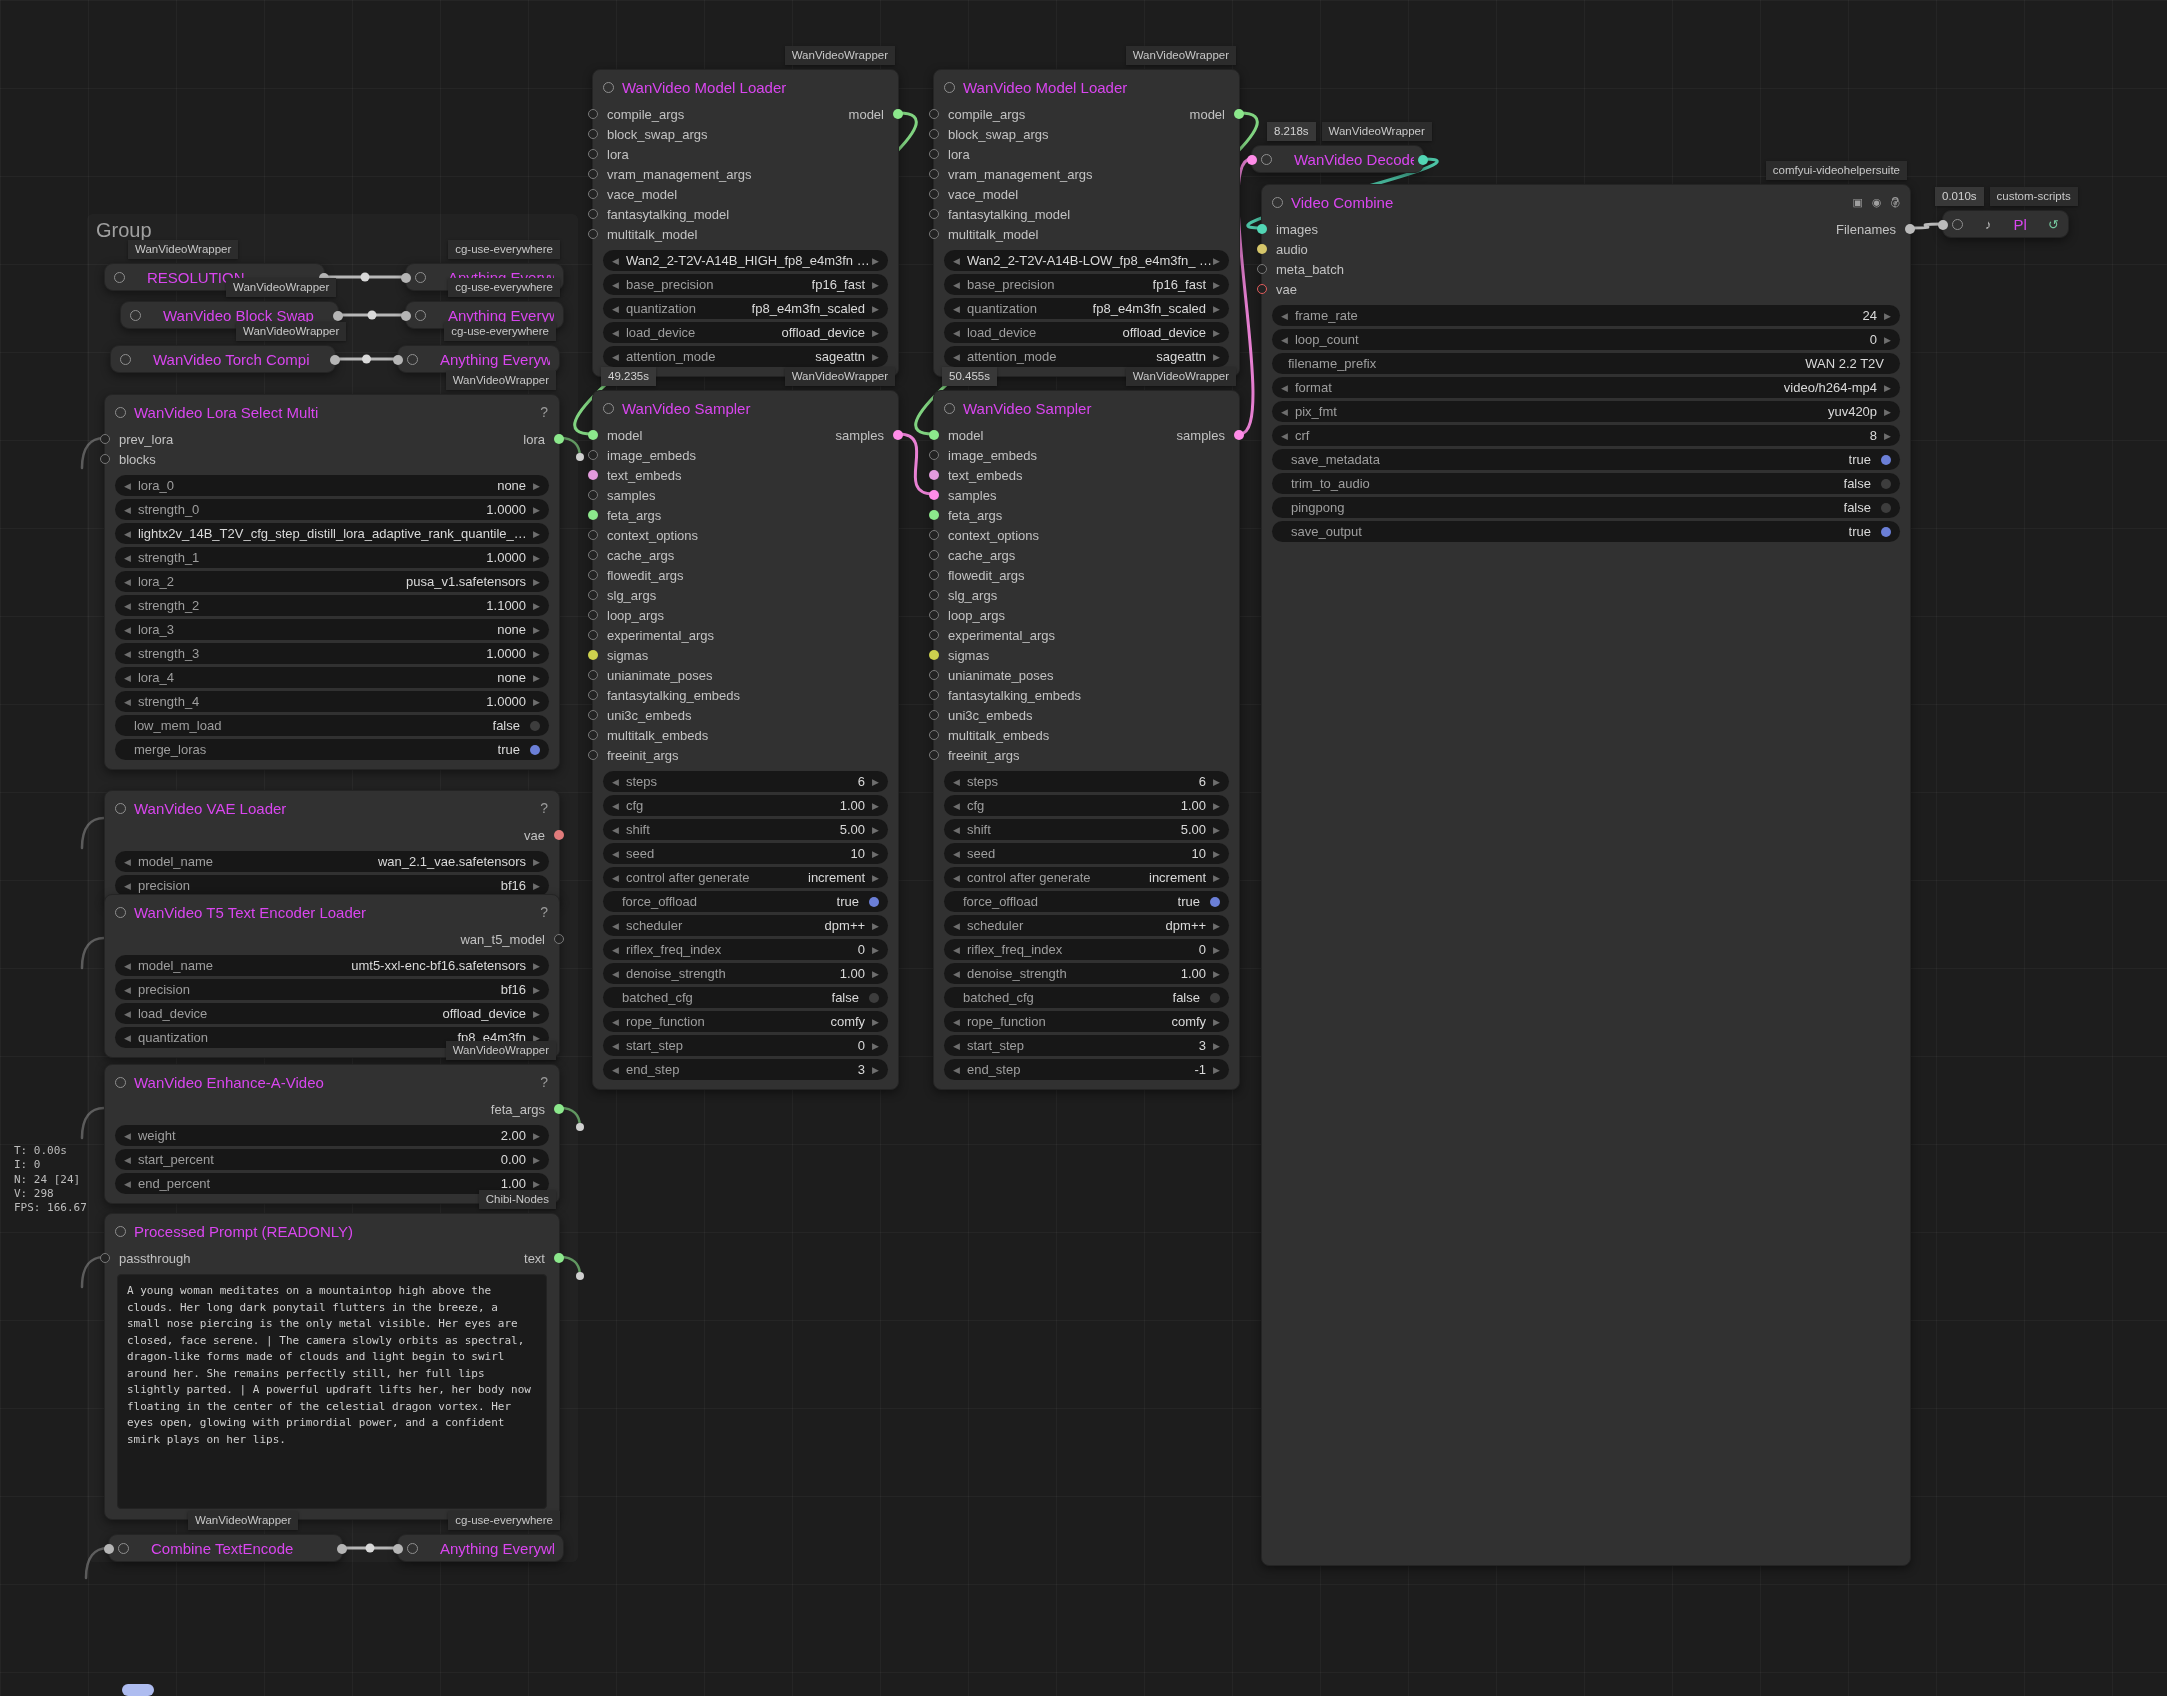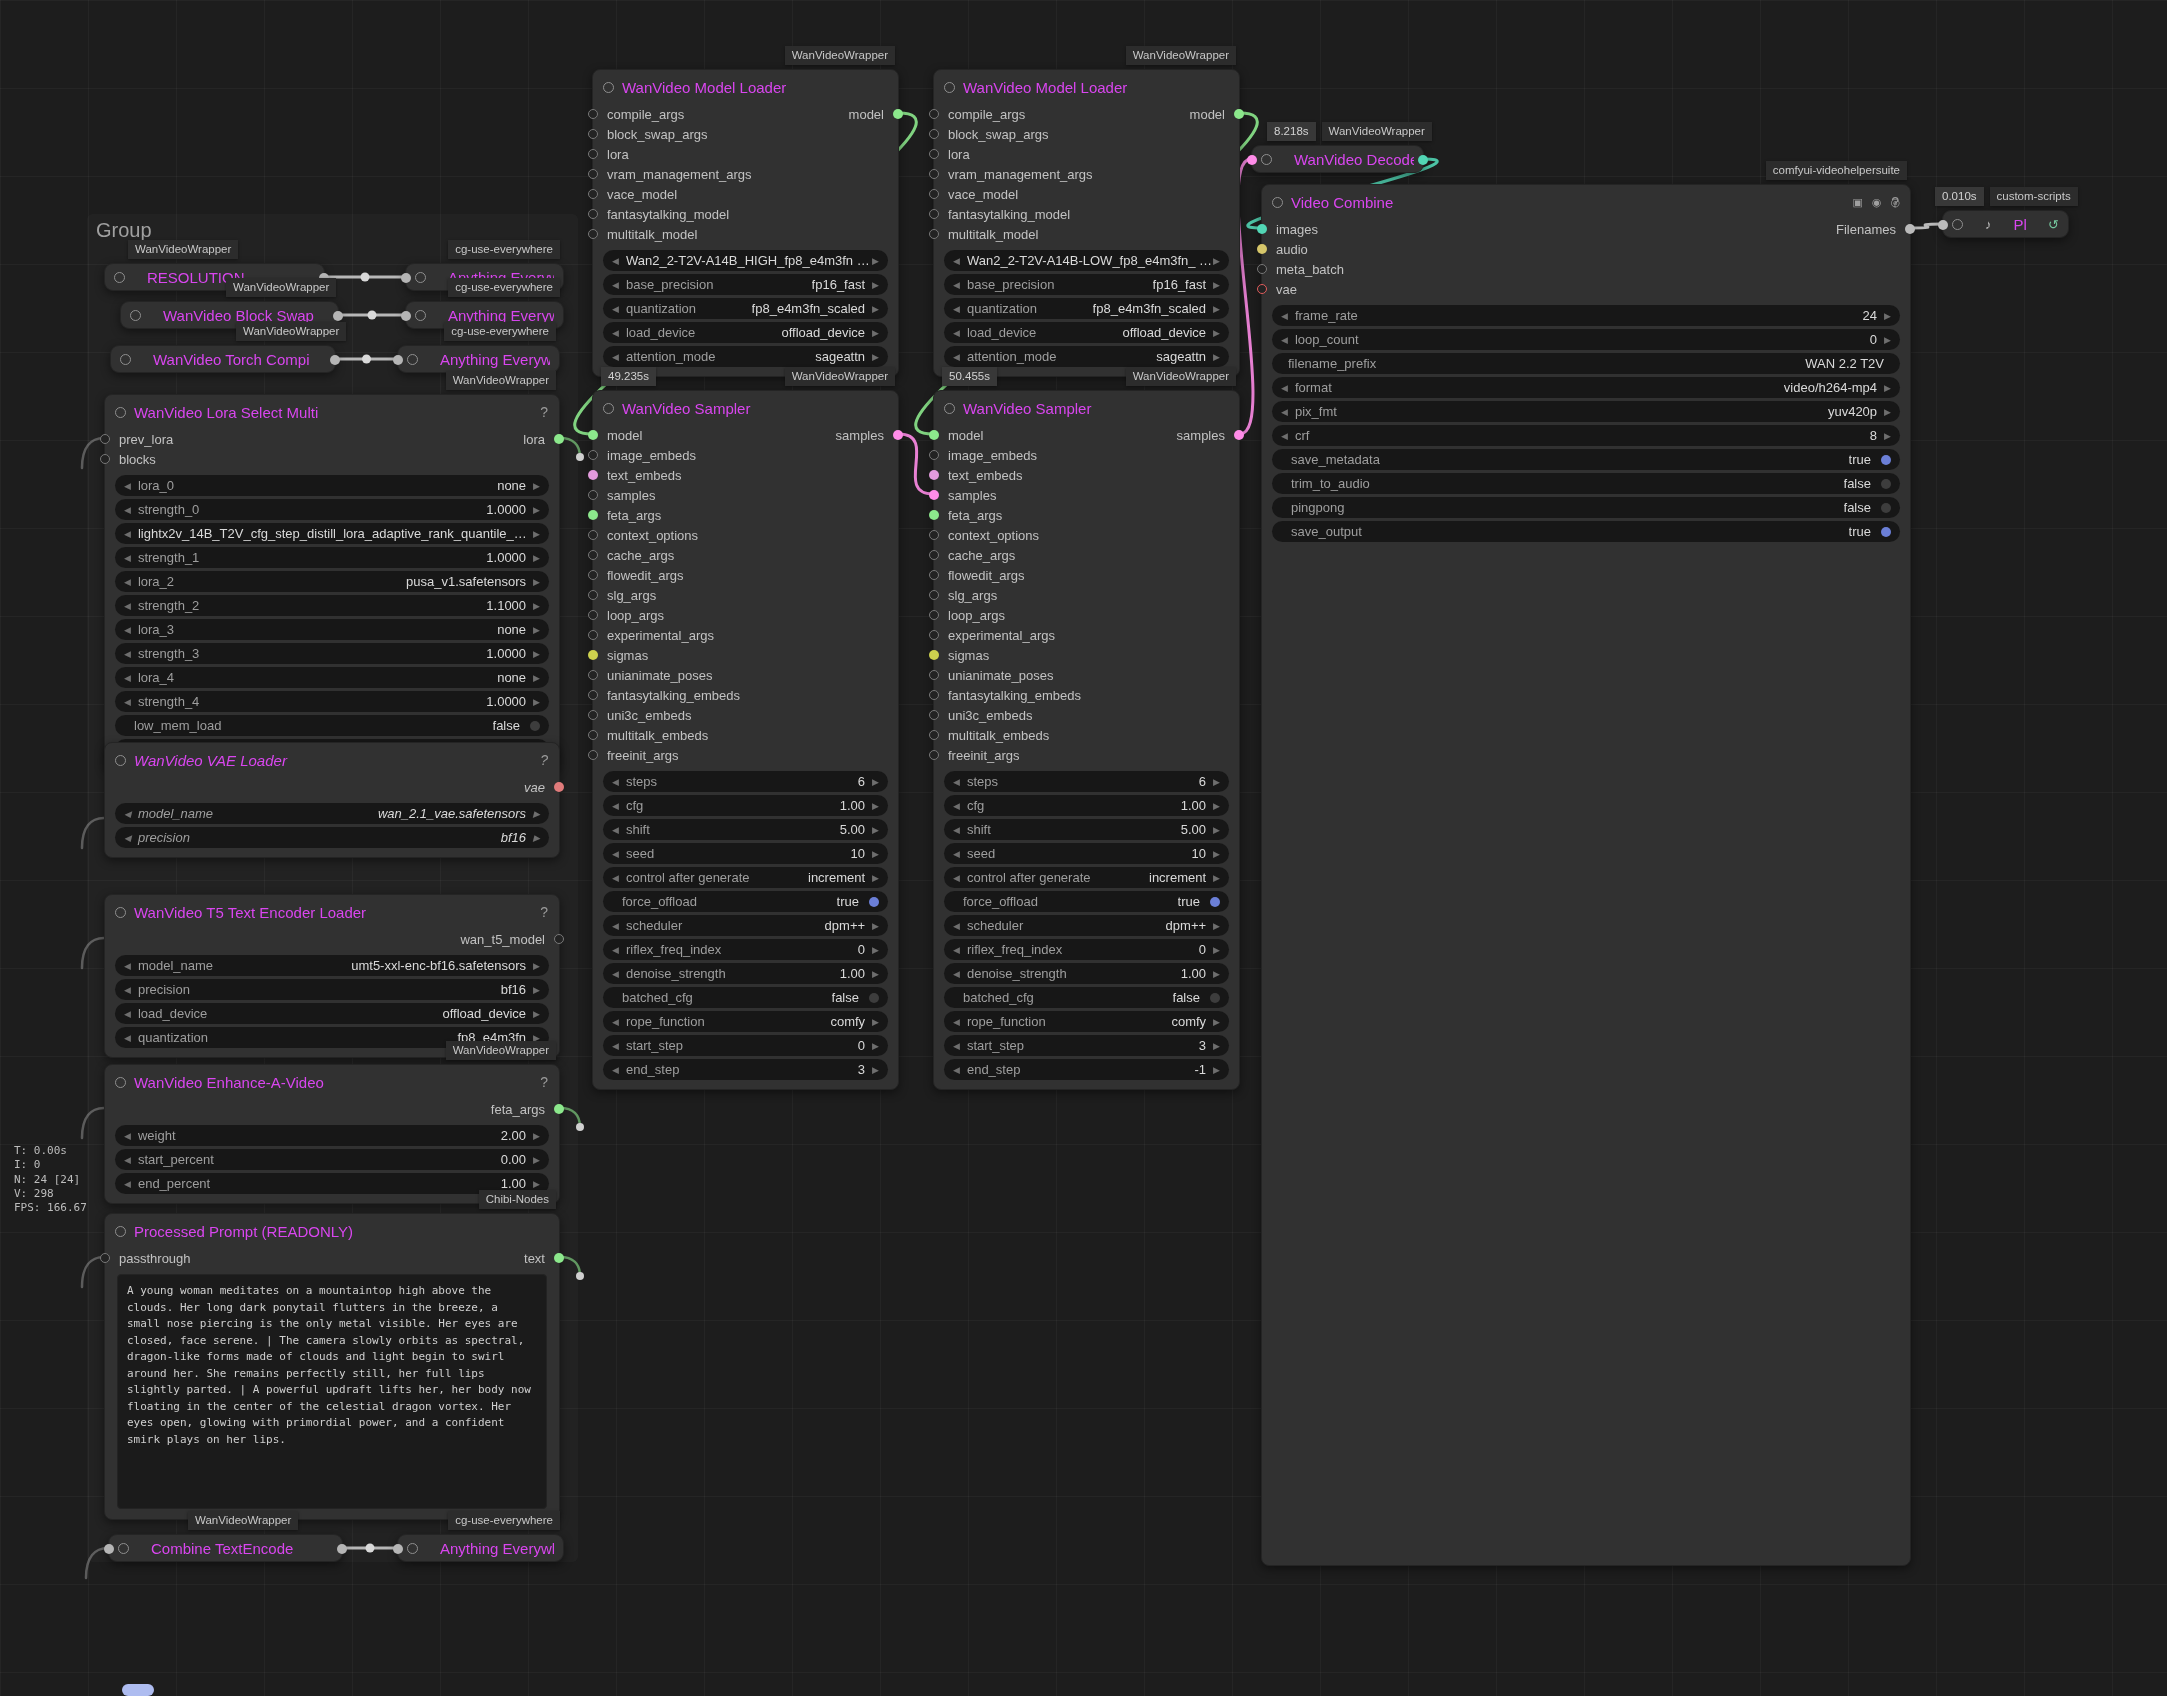--- a/index.html
+++ b/index.html
@@ -239,21 +239,21 @@
             <span class="wval">false</span>
             <span class="tdot" style="background: rgb(61, 61, 61);"></span>
           </div>
           <div class="widget toggle">
             <span class="wname">merge_loras</span>
             <span class="wval">true</span>
             <span class="tdot" style="background: rgb(107, 127, 215);"></span>
           </div>
         </div>
       </div>
-      <div class="node" style="left: 104px; top: 742px; width: 456px; font-style: italic;">
+      <div class="node" style="left: 104px; top: 790px; width: 456px;">
         <div class="nheader">
           <span class="cdot"></span>
           <span class="ntitle">WanVideo VAE Loader</span>
         </div>
         <span class="help">?</span>
         <div class="slots">
           <div class="slotrow">
             <span class="outlabel">vae</span>
             <span class="pdot out" style="background: rgb(224, 123, 123);"></span>
           </div>

